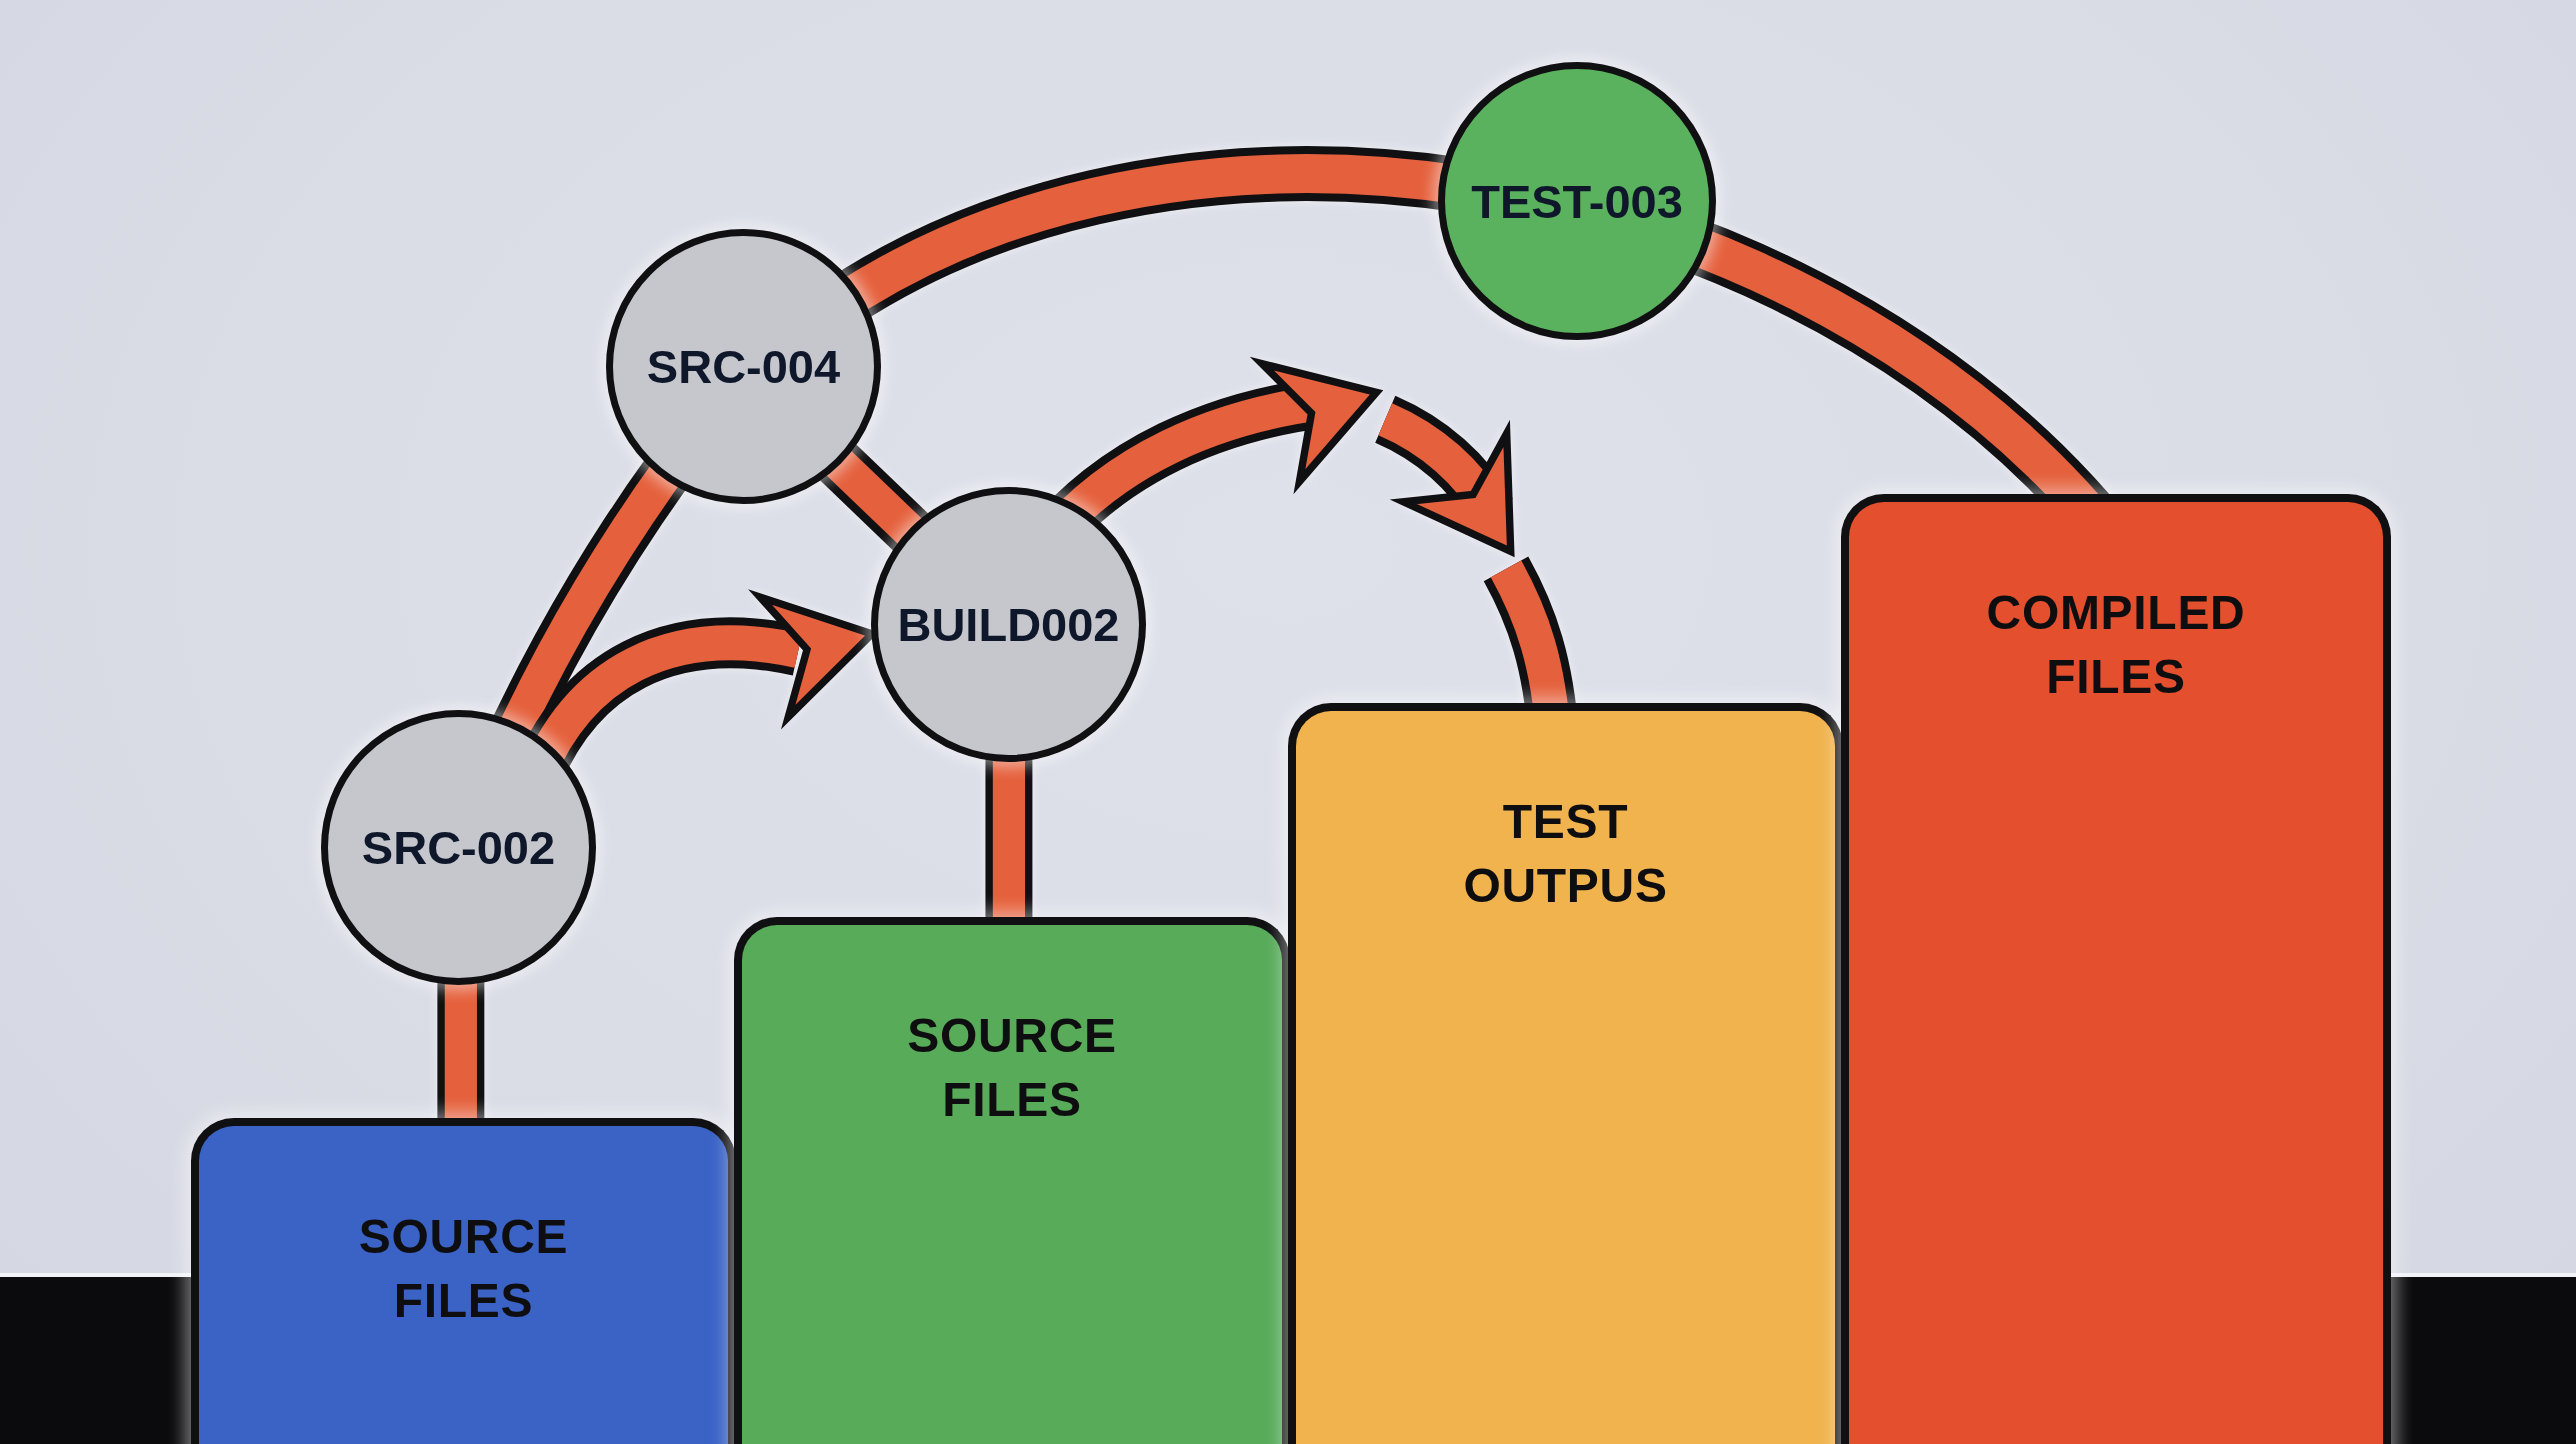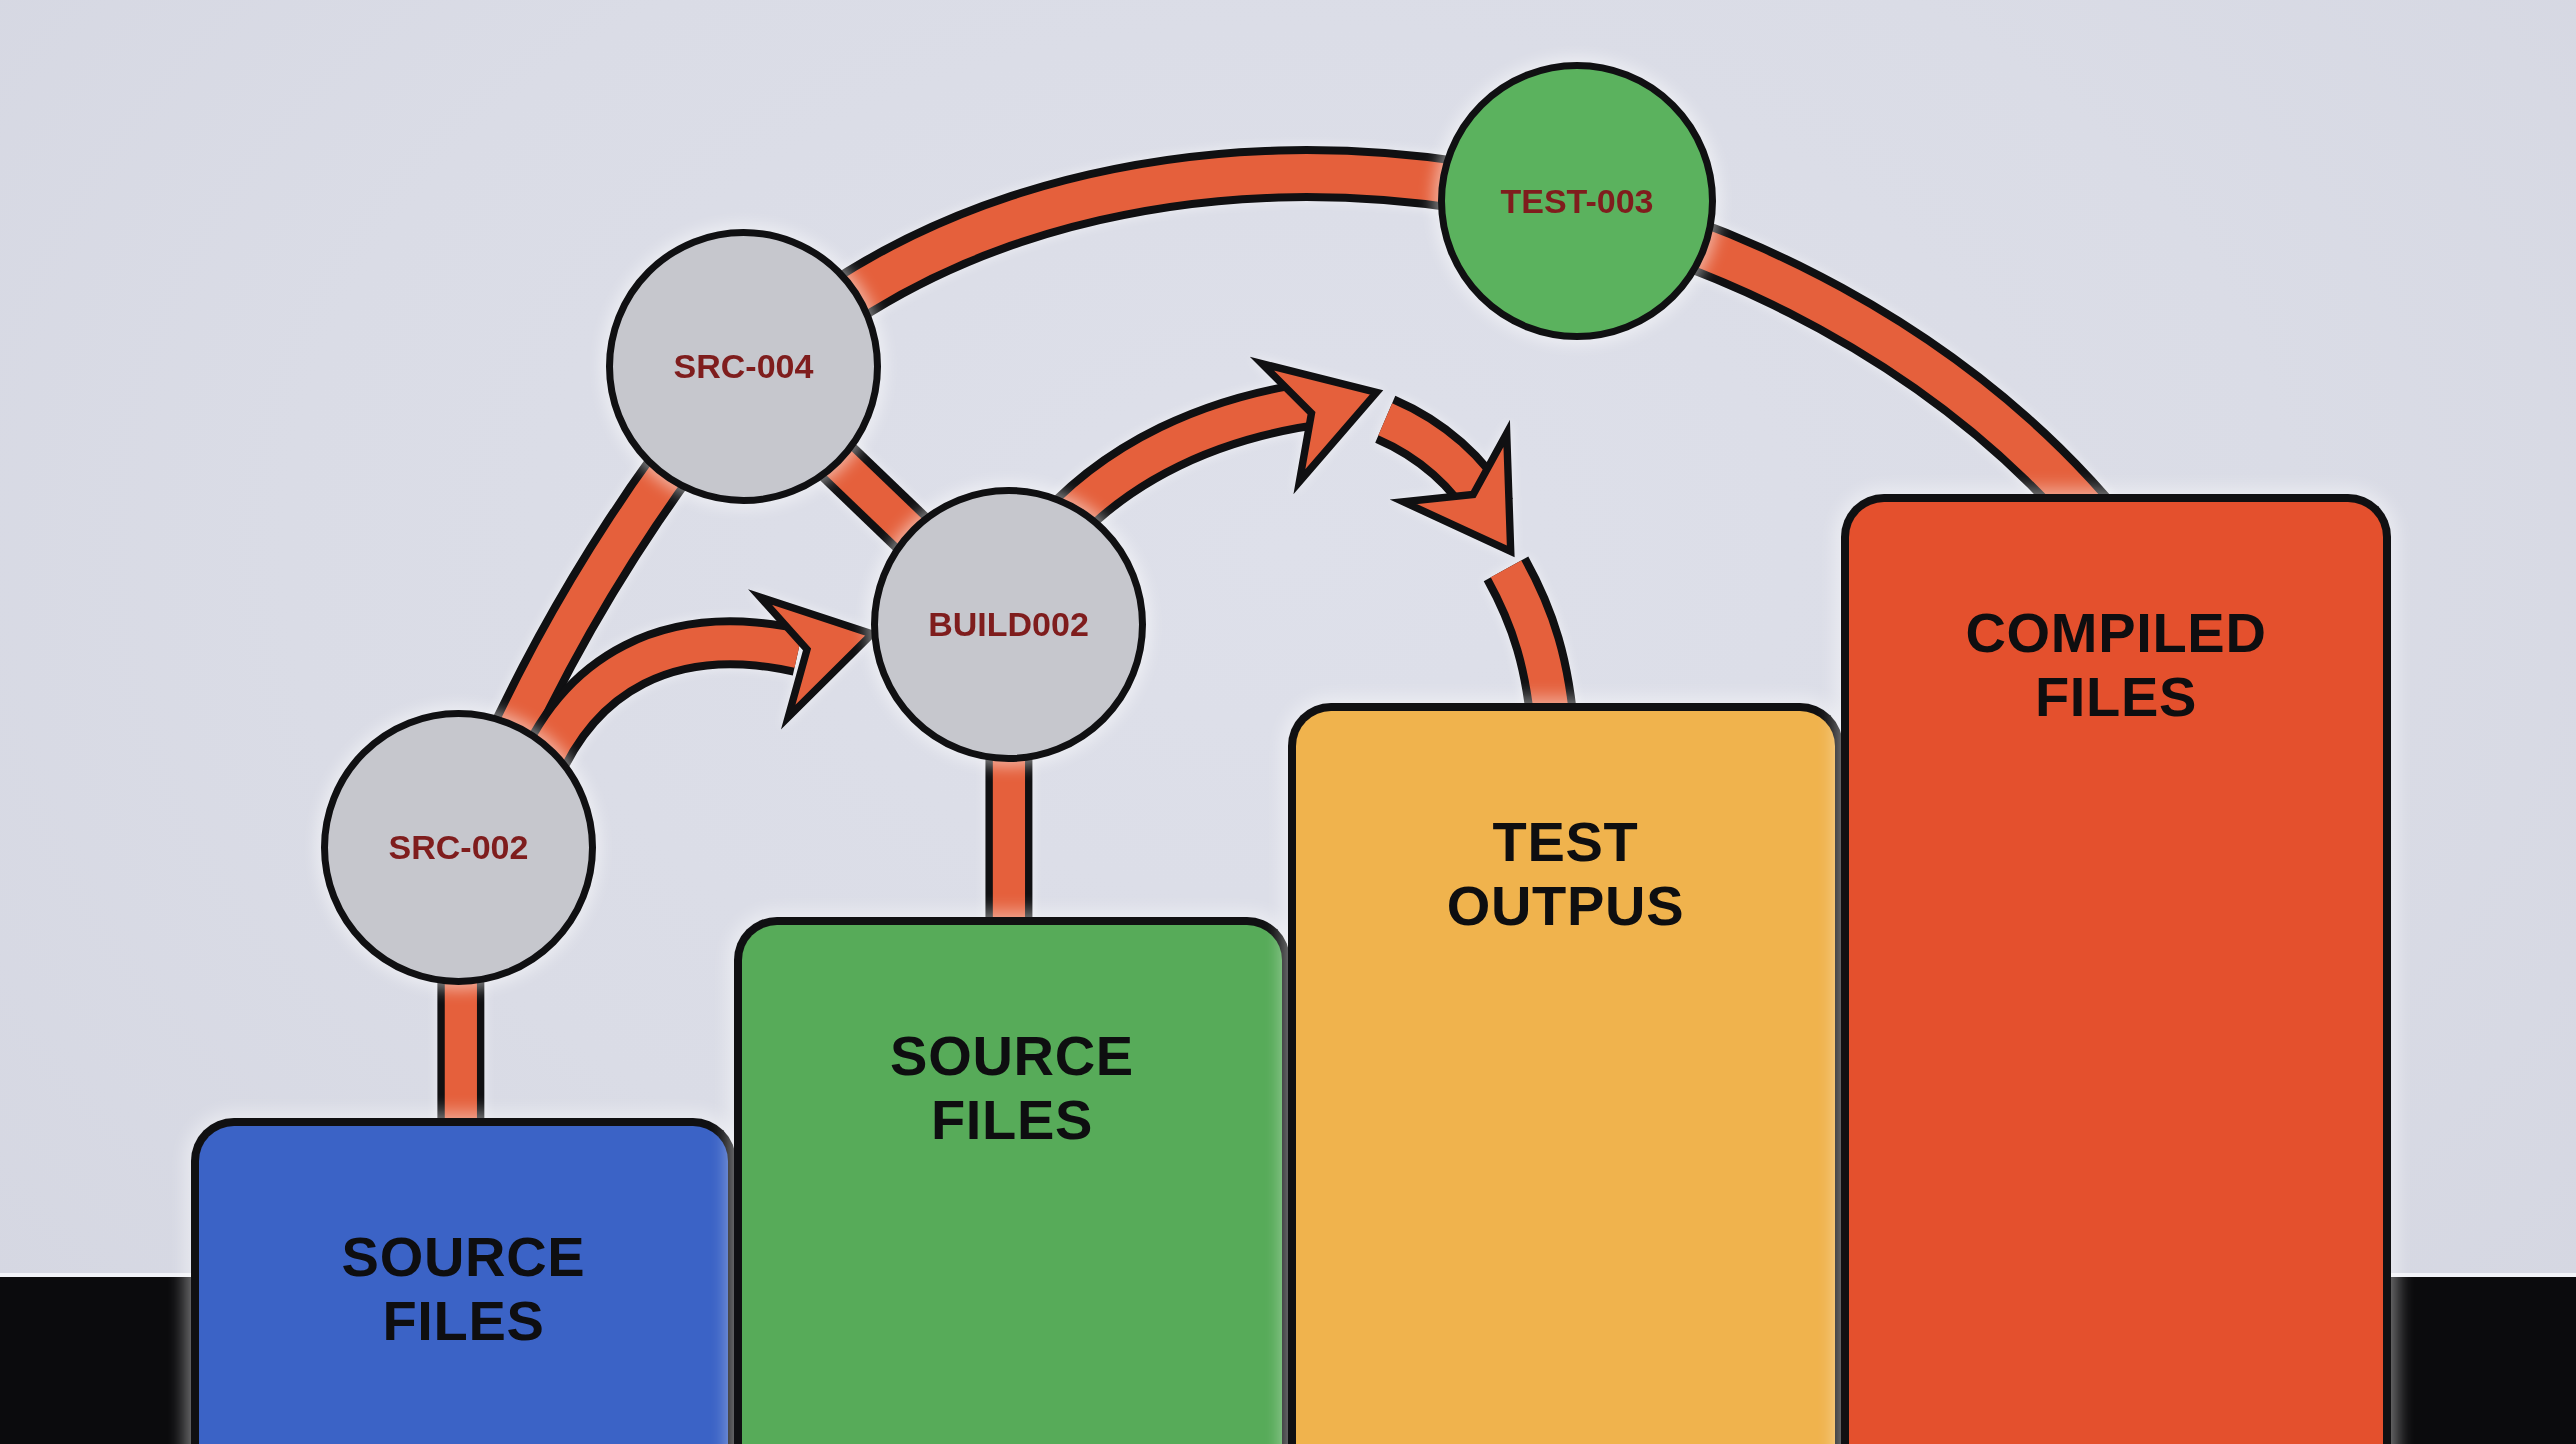--- a/index.html
+++ b/index.html
@@ -40,47 +40,47 @@
 
   .node {
     position: absolute;
     width: 275px; height: 275px;
     border: 7.4px solid var(--outline, #101012);
     border-radius: 50%;
     display: flex; align-items: center; justify-content: center;
     z-index: 3;
     box-shadow: 0 0 14.8px 4.7px rgba(255,255,255,0.5);
     font-weight: bold;
-    font-size: 34px;
+    font-size: 47px;
     letter-spacing: 0px;
-    color: #7f1d1d;
+    color: #0f172a;
   }
   .node-src001   { left: 606px;  top: 229px; }
   .node-src002   { left: 321px;  top: 710px; justify-content: center; }
   .node-build002 { left: 871px; top: 487px; }
   .node-test003  { left: 1438px; top: 62px; width: 278px; height: 278px; }
 
   .box {
     position: absolute;
     border: 8px solid var(--outline, #101012);
     border-bottom: none;
     border-radius: 43px 43px 0 0;
     z-index: 3;
     box-shadow: 0 0 17.4px 5.4px rgba(255,255,255,0.45);
   }
   .box-blue   { left: 191px;  top: 1118px; width: 545px; height: 376px; }
   .box-green  { left: 734px; top: 917px; width: 556px; height: 577px; }
   .box-yellow { left: 1288px; top: 703px; width: 555px; height: 792px; }
   .box-red    { left: 1841px; top: 494px;  width: 550px; height: 1000px; }
 
   .box-label {
-    margin-top: 99px;
+    margin-top: 79px;
     text-align: center;
     font-weight: bold;
-    font-size: 56px;
+    font-size: 48px;
     line-height: 64px;
     letter-spacing: 0.7px;
     color: #0e0e10;
   }
 </style>
 </head>
 <body>
 
 <div class="stage">
 

